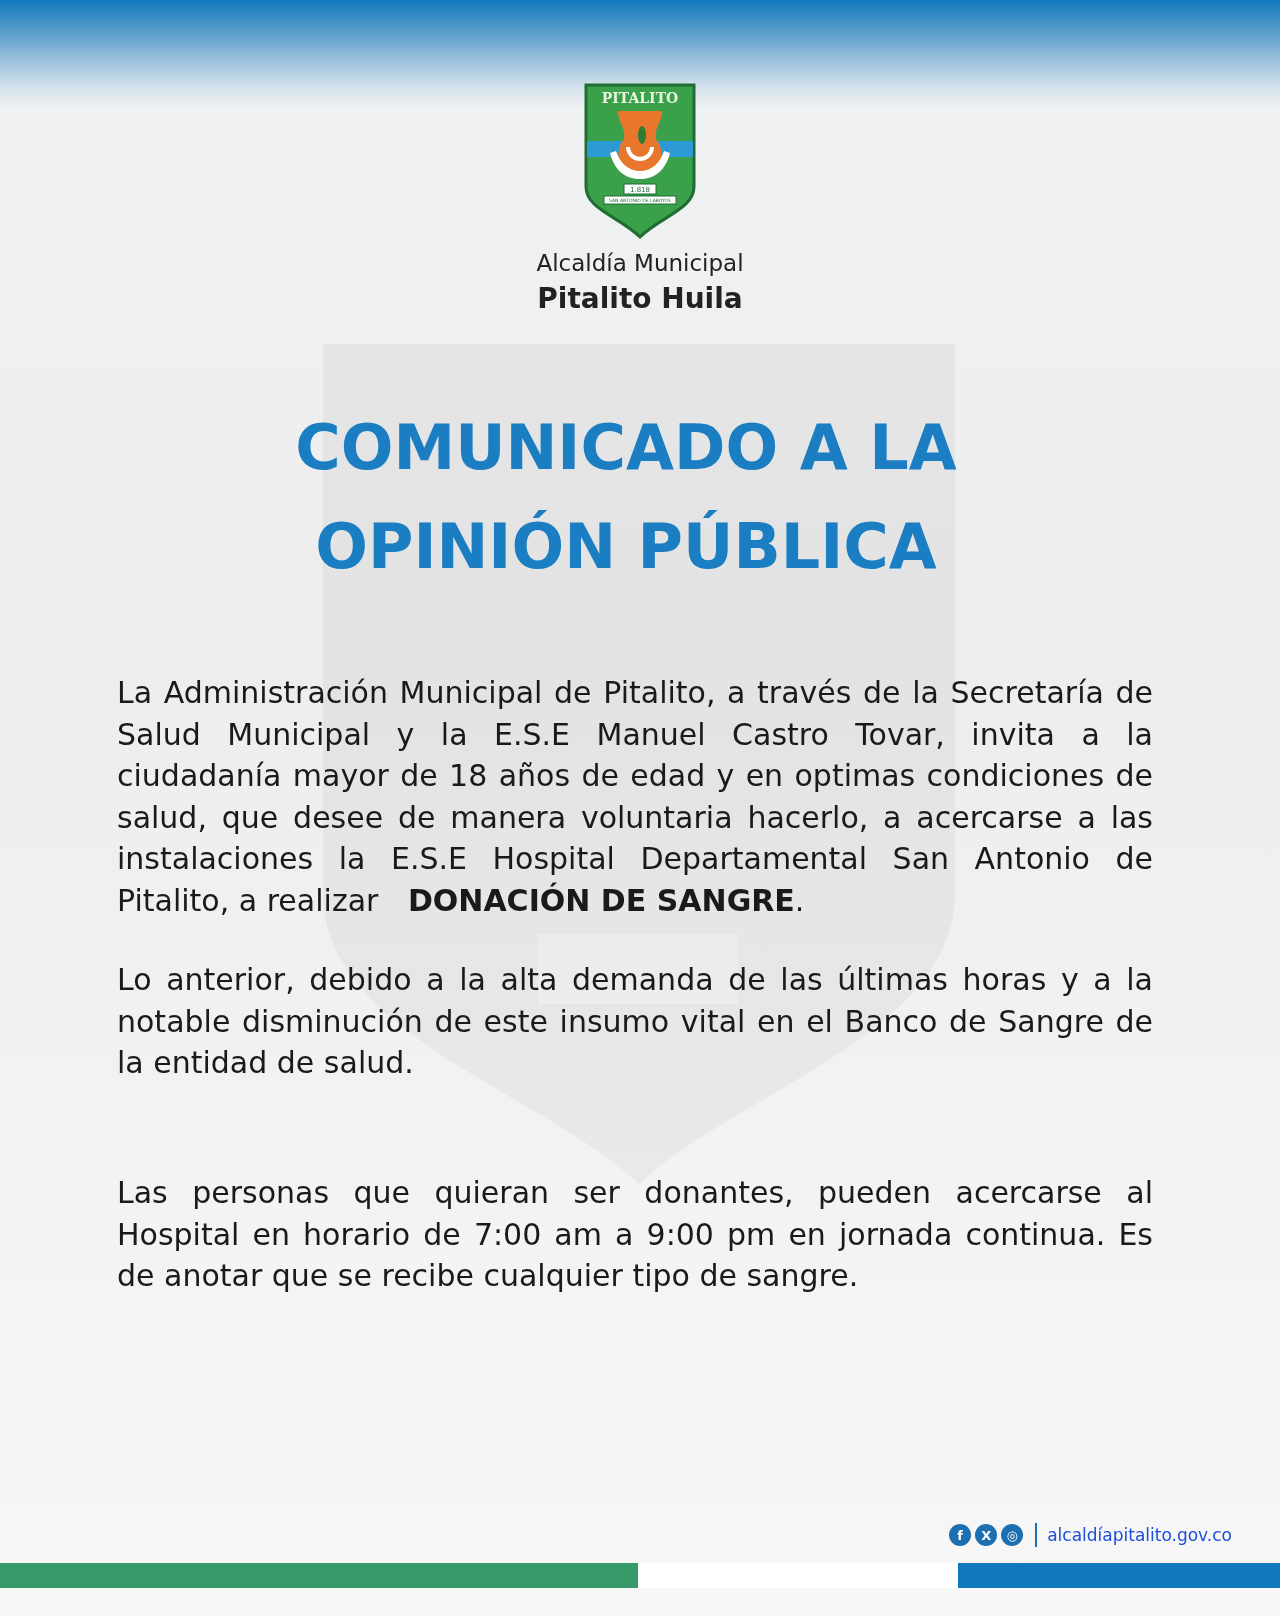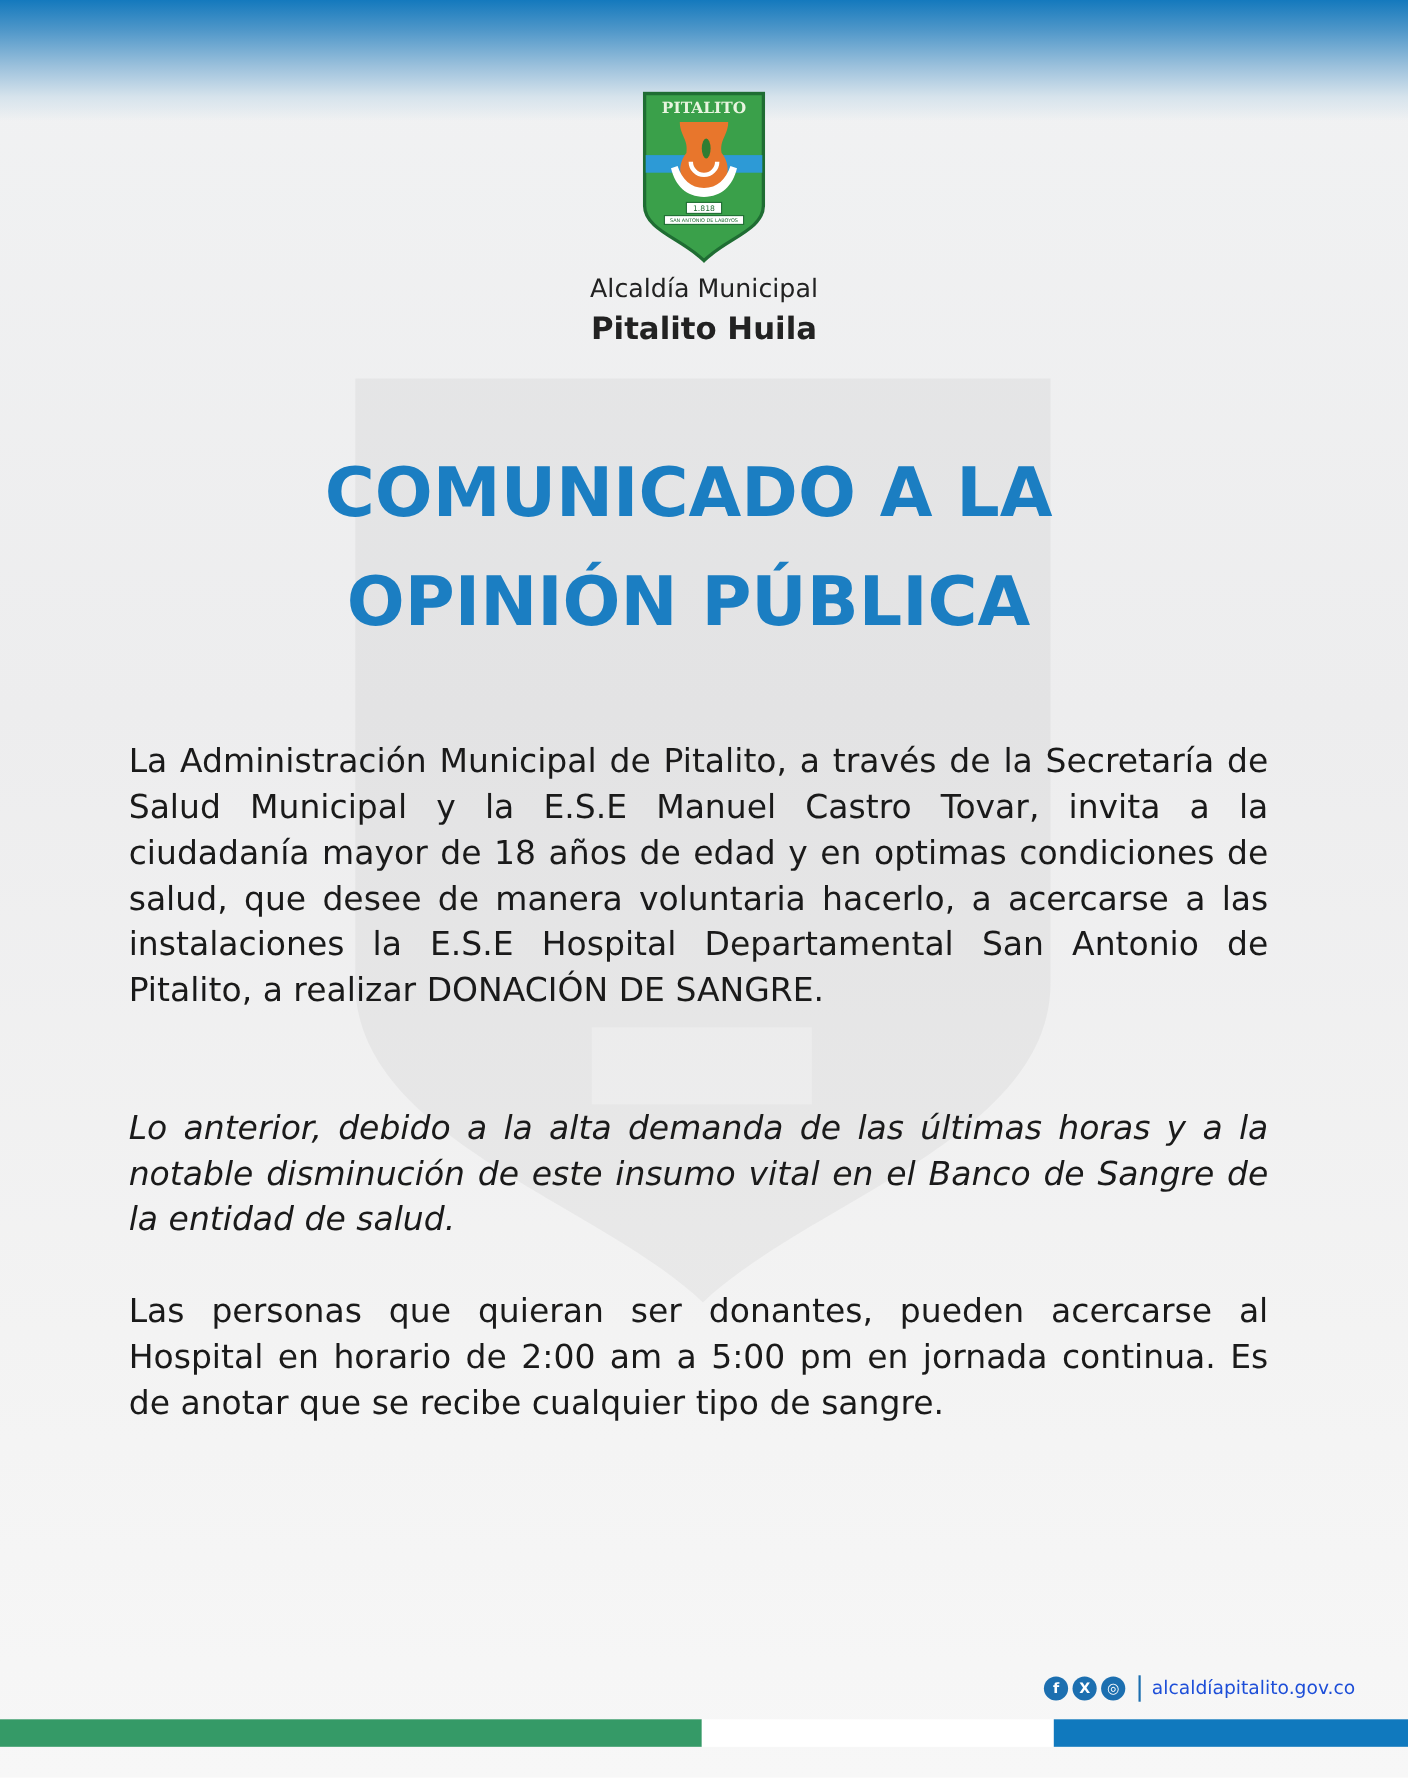--- a/index.html
+++ b/index.html
@@ -31,23 +31,23 @@
       font-family: "DejaVu Sans", sans-serif; letter-spacing: 0px;
     }
     .title-1 { top: 410px; }
     .title-2 { top: 509px; }
     .body-text {
       position: absolute; left: 117px; width: 1036px; color: #1a1a1a;
       font-family: "DejaVu Sans", sans-serif; font-size: 30px; line-height: 41.5px;
       text-align: justify; hyphens: manual;
     }
     .p1 { top: 672px; }
-    .p2 { top: 1005px; font-style: italic; }
+    .p2 { top: 959px; }
     .p3 { top: 1172px; }
-    .body-text b { font-weight: normal; }
+    .body-text b { font-weight: bold; margin-left: 20px; }
     .footer-social {
       position: absolute; top: 1523px; right: 48px; display: flex; align-items: center; gap: 4px;
     }
     .social-icon {
       width: 22px; height: 22px; border-radius: 50%; background: #1c6fb0; color: #fff;
       display: inline-flex; align-items: center; justify-content: center;
       font-family: "DejaVu Sans", sans-serif; font-weight: bold; font-size: 13px;
     }
     .footer-sep {
       width: 2px; height: 24px; background: #1c6fb0; margin: 0 6px 0 8px;
@@ -87,21 +87,21 @@
 <div class="org-name org-line1">Alcaldía Municipal</div>
 <div class="org-name org-line2">Pitalito Huila</div>
 
 <div class="title title-1">COMUNICADO A LA</div>
 <div class="title title-2">OPINIÓN PÚBLICA</div>
 
 <div class="body-text p1"><span>La Administración Municipal de Pitalito, a través de la Se­cretaría de Salud Municipal y la E.S.E Manuel Castro Tovar, invita a la ciudadanía mayor de 18 años de edad y en optimas condiciones de salud, que desee de manera voluntaria hacerlo, a acercarse a las instalaciones la E.S.E Hospital Departamental San Antonio de Pitalito, a reali­zar </span><b>DONACIÓN DE SANGRE</b><span>.</span></div>
 
 <div class="body-text p2">Lo anterior, debido a la alta demanda de las últimas horas y a la notable disminución de este insumo vital en el Banco de Sangre de la entidad de salud.</div>
 
-<div class="body-text p3">Las personas que quieran ser donantes, pueden acercar­se al Hospital en horario de 2:00 am a 5:00 pm en jornada continua. Es de anotar que se recibe cualquier tipo de sangre.</div>
+<div class="body-text p3">Las personas que quieran ser donantes, pueden acercar­se al Hospital en horario de 7:00 am a 9:00 pm en jornada continua. Es de anotar que se recibe cualquier tipo de sangre.</div>
 
 <div class="footer-social">
   <span class="social-icon">f</span>
   <span class="social-icon">X</span>
   <span class="social-icon">◎</span>
   <span class="footer-sep"></span>
   <span class="footer-url">alcaldíapitalito.gov.co</span>
 </div>
 
 <div class="stripe stripe-green"></div>

